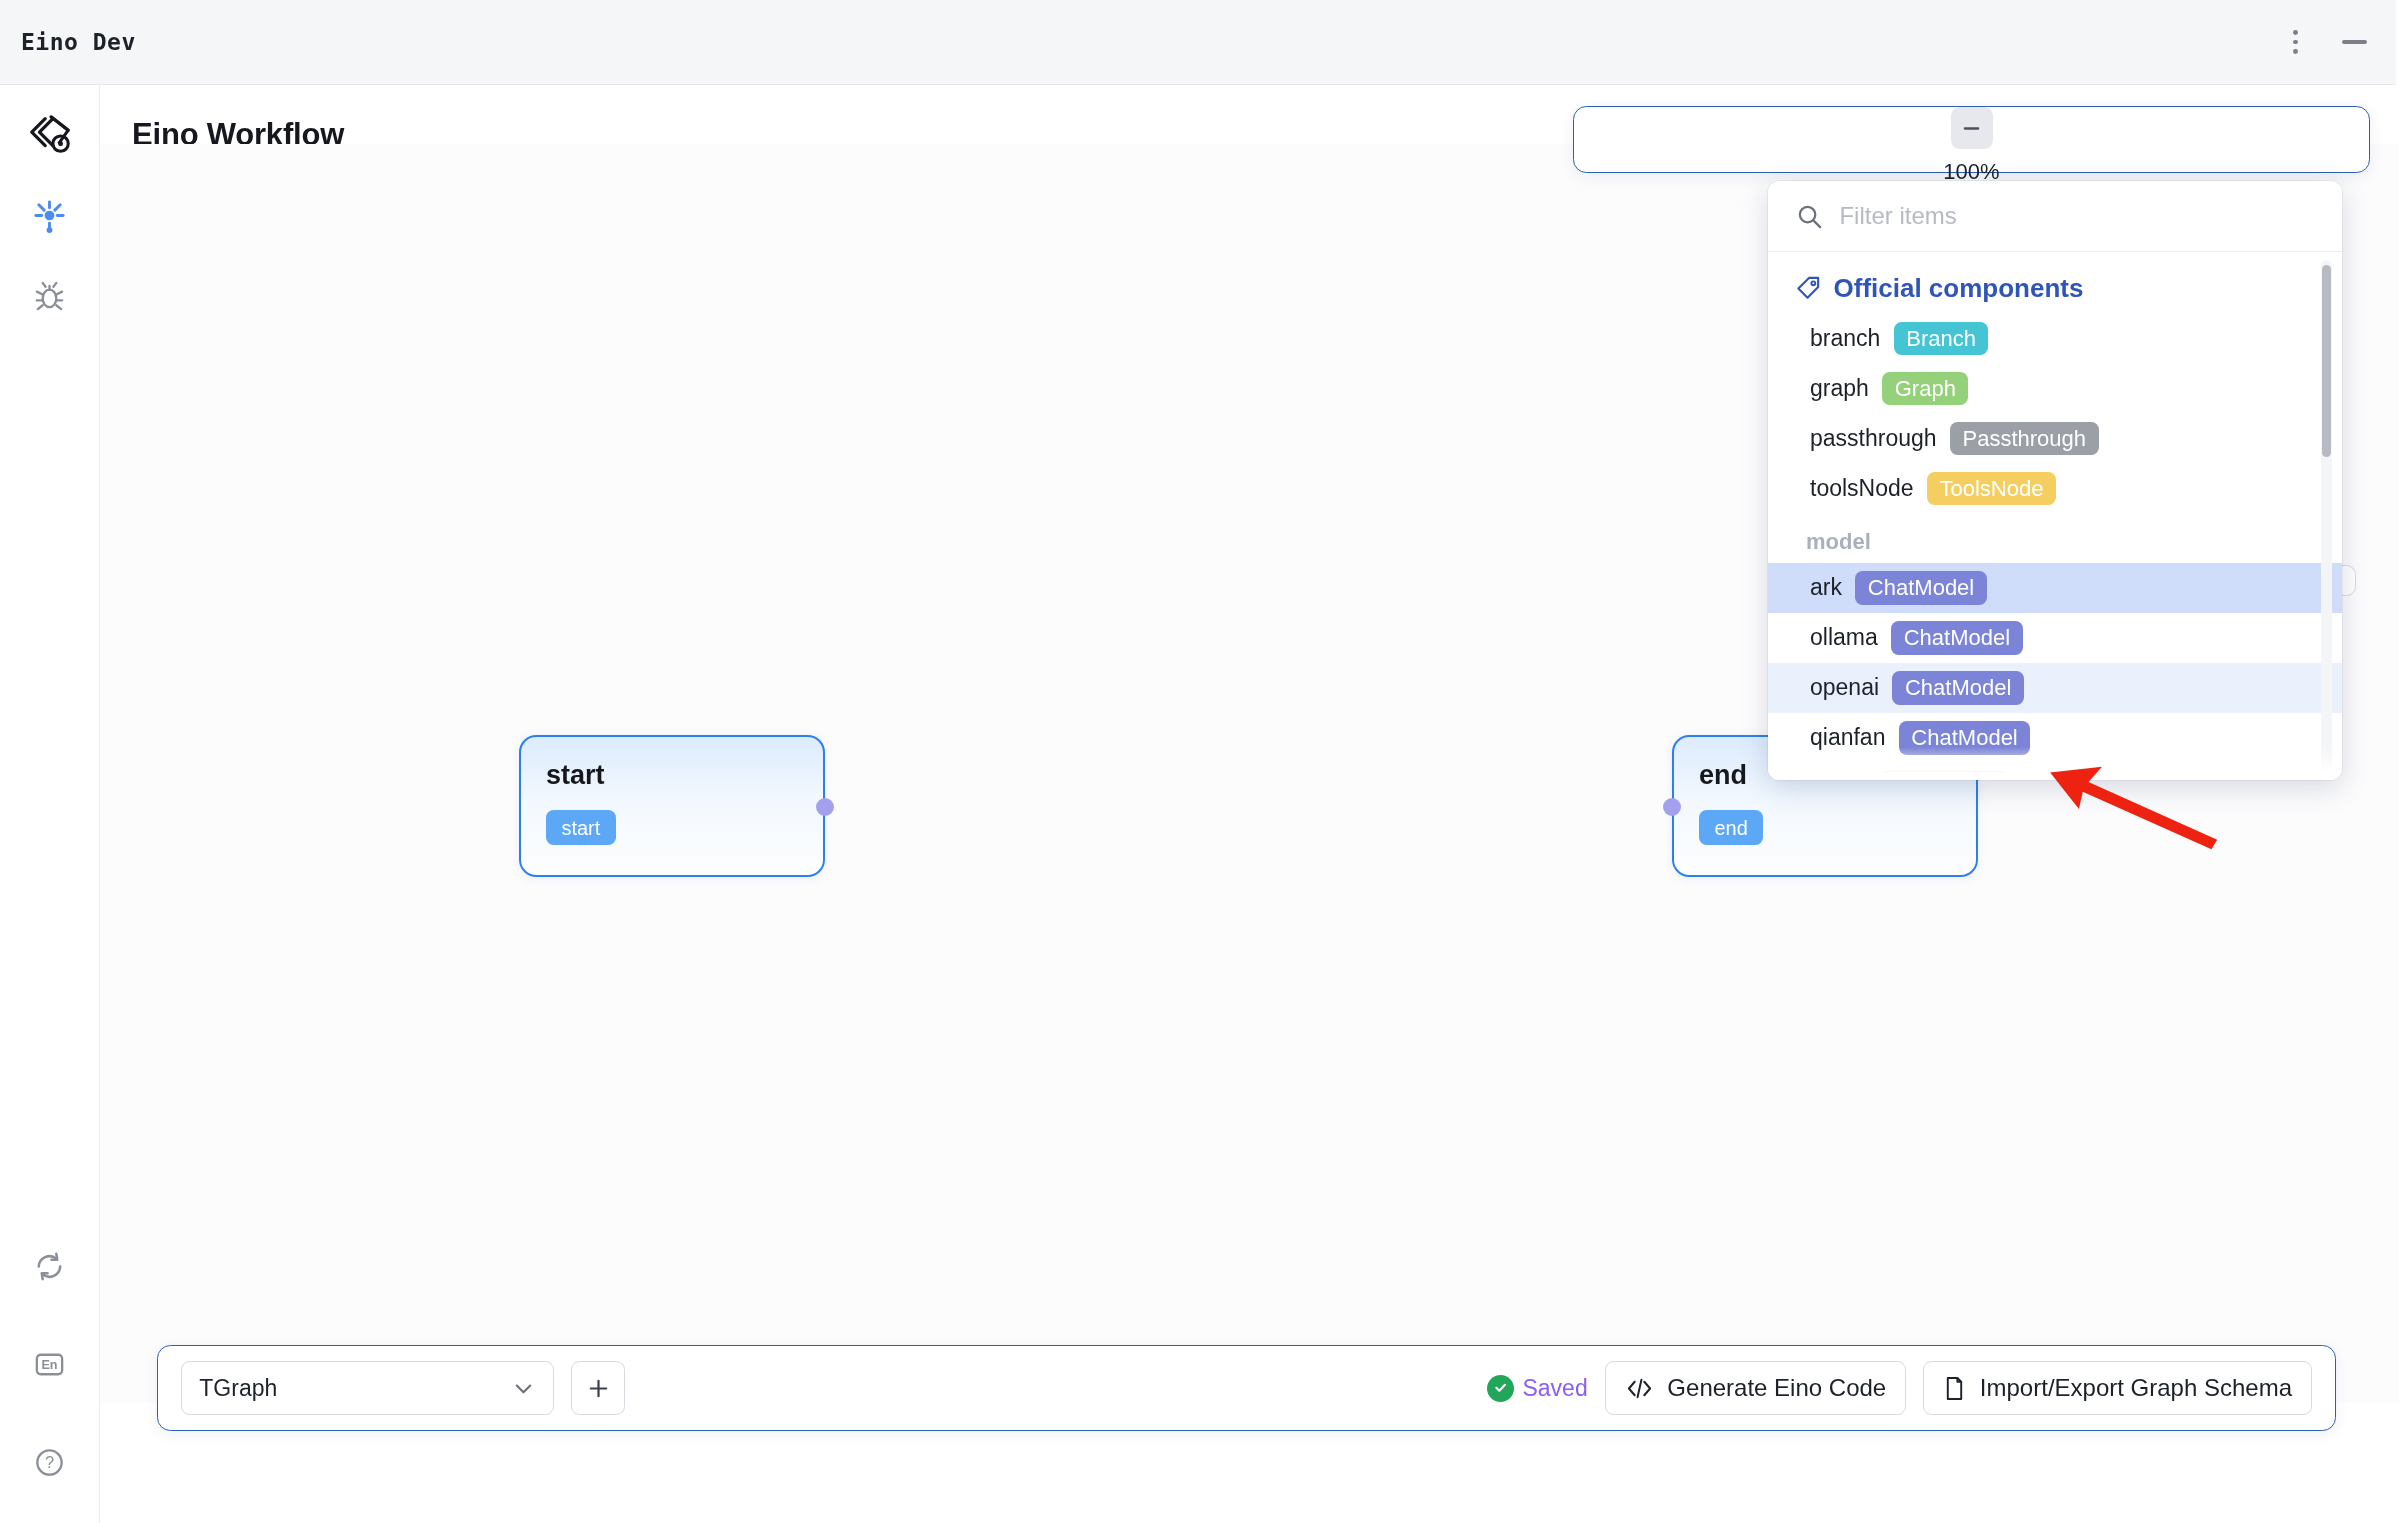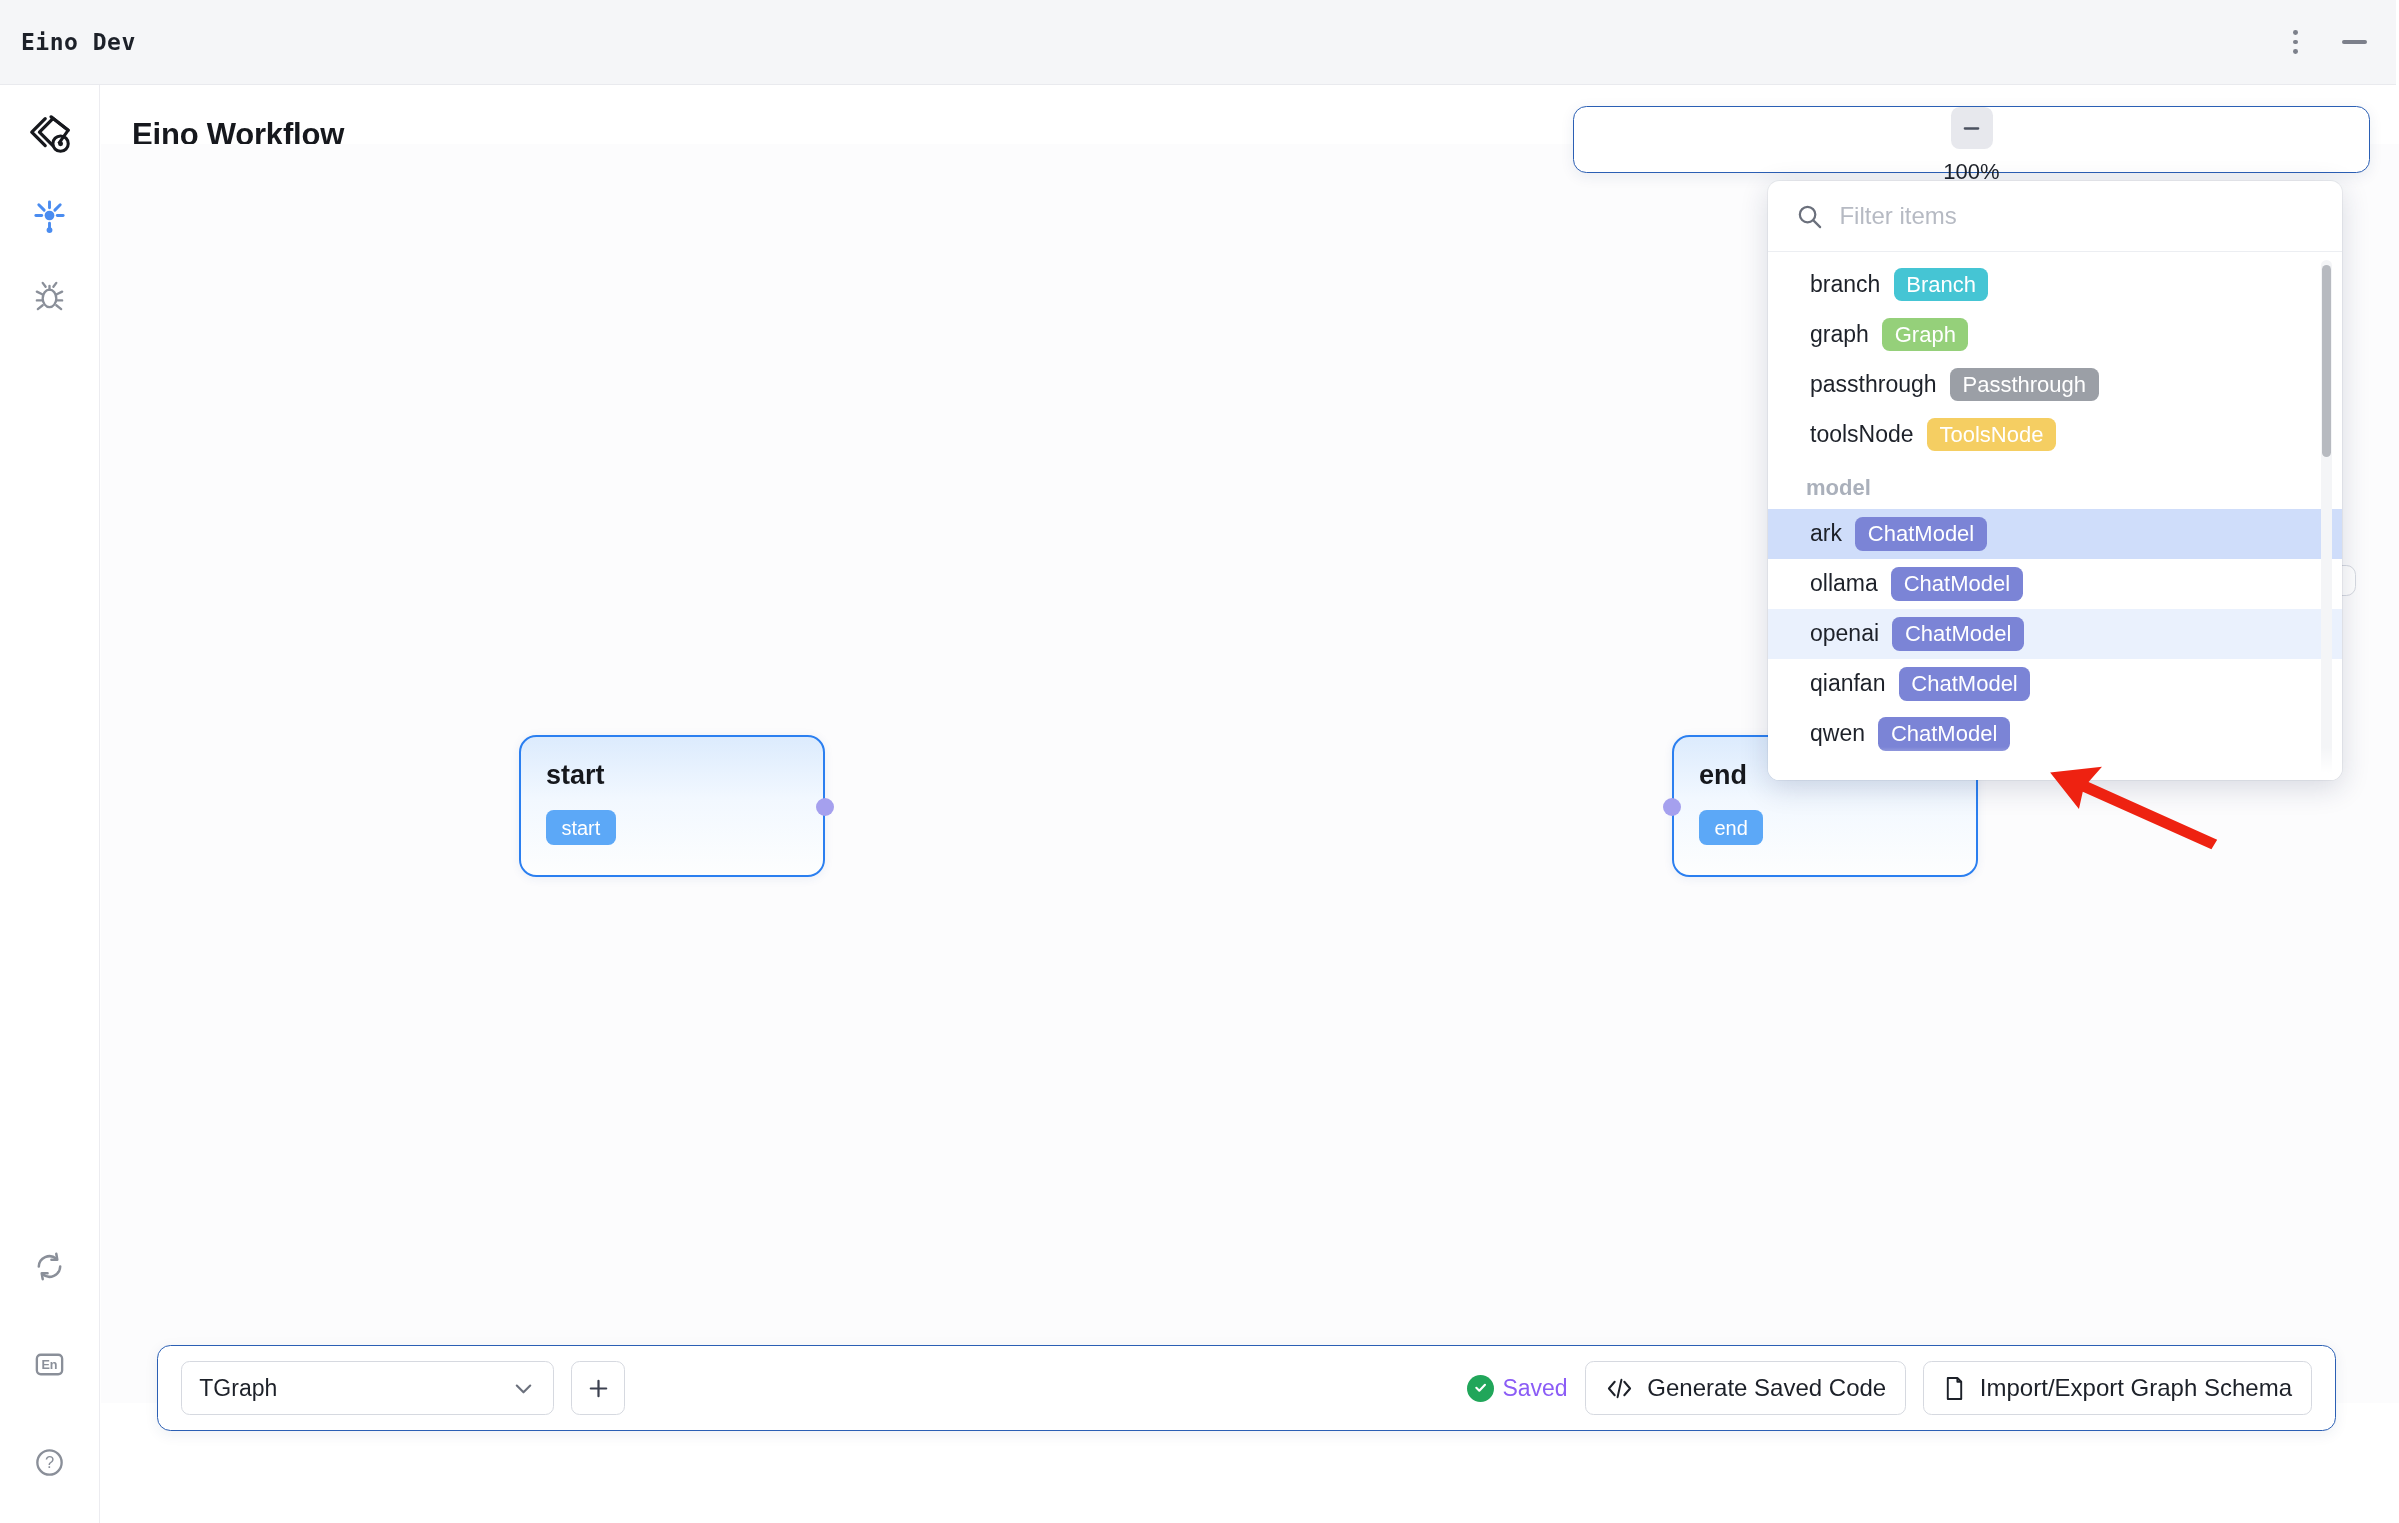--- a/index.html
+++ b/index.html
@@ -381,20 +381,29 @@
       <span>
         <svg width="29" height="29" viewBox="0 0 30 30">
           <circle cx="13" cy="13" r="8" fill="none" stroke="#6b707c" stroke-width="2.3"></circle>
           <path d="M19 19 L26 26" stroke="#6b707c" stroke-width="2.3" stroke-linecap="round"></path>
         </svg>
       </span>
       <input type="text" value="" placeholder="Filter items" style="">
     </div>
 
     <div class="panel-body">
+      <div class="group-head">
+        <span>
+          <svg width="27" height="27" viewBox="0 0 28 28">
+            <path d="M14.5 3 H24 V12.5 L13 23.5 L3.5 14 Z" fill="none" stroke="#3055b8" stroke-width="2.2" stroke-linejoin="round"></path>
+            <circle cx="19" cy="8.6" r="2" fill="none" stroke="#3055b8" stroke-width="2"></circle>
+          </svg>
+        </span>
+        <span>Official components</span>
+      </div>
 
       <div class="comp-row">
         <span class="comp-name">branch</span>
         <span class="badge" style="background:#45c5d4">Branch</span>
       </div>
       <div class="comp-row">
         <span class="comp-name">graph</span>
         <span class="badge" style="background:#95d07a">Graph</span>
       </div>
       <div class="comp-row">
@@ -468,21 +477,21 @@
       </div>
 
       <div class="bb-btn">
         <span>
           <svg width="29" height="25" viewBox="0 0 30 26">
             <path d="M10 6 L4 13 L10 20" fill="none" stroke="#1d2129" stroke-width="2.1" stroke-linecap="round" stroke-linejoin="round"></path>
             <path d="M20 6 L26 13 L20 20" fill="none" stroke="#1d2129" stroke-width="2.1" stroke-linecap="round" stroke-linejoin="round"></path>
             <path d="M17 4 L13 22" stroke="#1d2129" stroke-width="2.1" stroke-linecap="round"></path>
           </svg>
         </span>
-        <span>Generate Saved Code</span>
+        <span>Generate Eino Code</span>
       </div>
 
       <div class="bb-btn">
         <span>
           <svg width="23" height="27" viewBox="0 0 24 28">
             <path d="M5 3 H15 L19 7 V25 H5 Z" fill="none" stroke="#1d2129" stroke-width="2" stroke-linejoin="round"></path>
             <path d="M15 3 V7 H19" fill="none" stroke="#1d2129" stroke-width="2" stroke-linejoin="round"></path>
           </svg>
         </span>
         <span>Import/Export Graph Schema</span>

